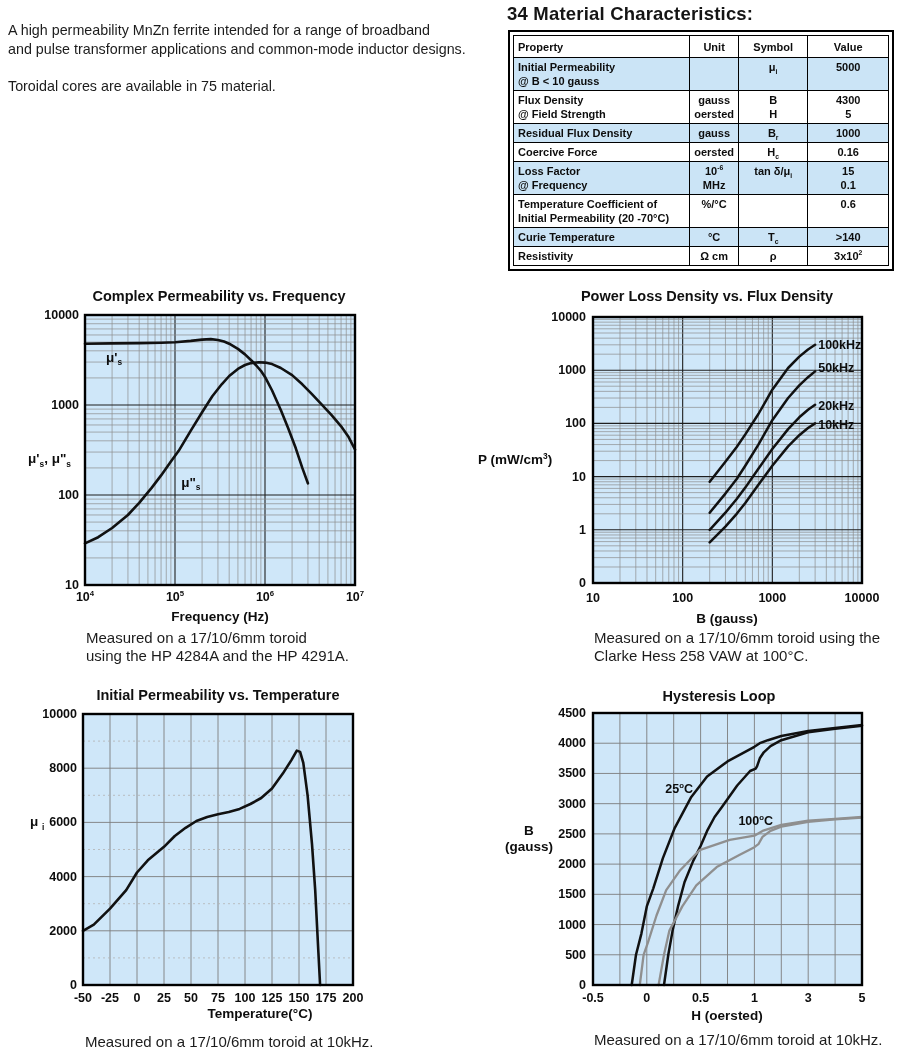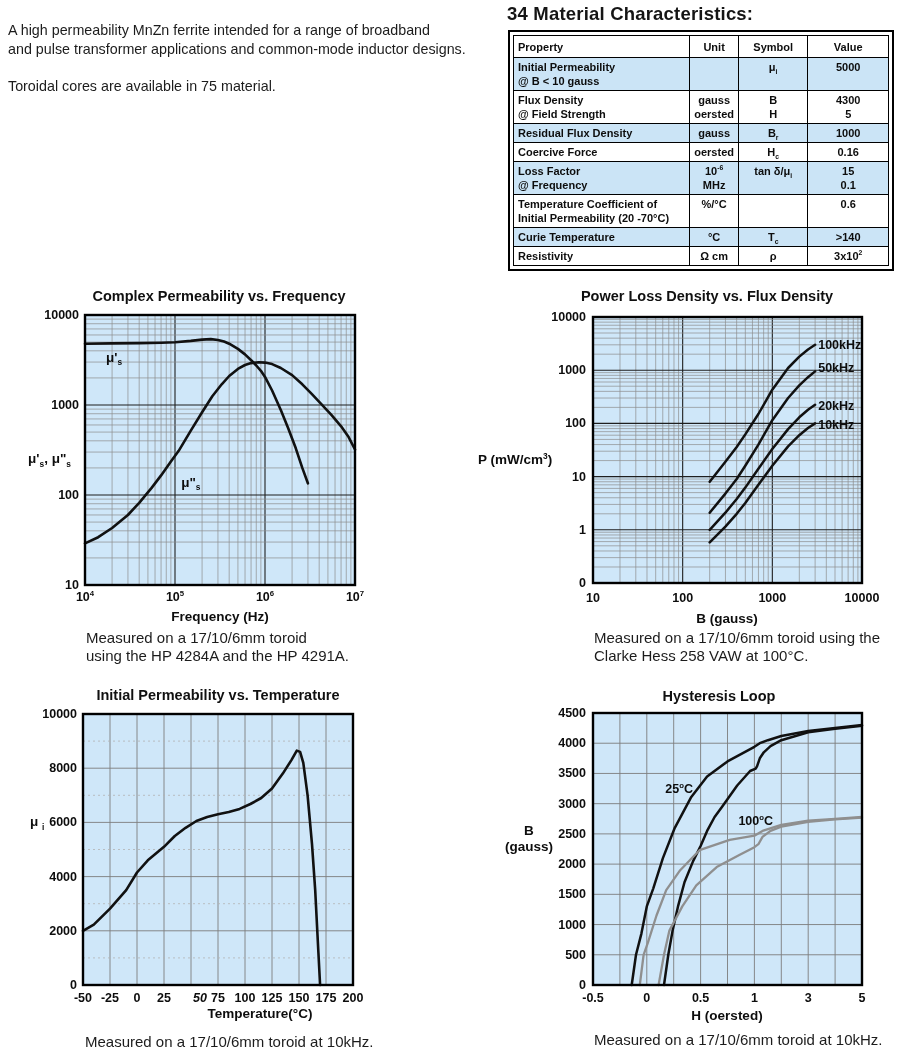--- a/index.html
+++ b/index.html
@@ -386,21 +386,21 @@
           <line x1="83" y1="768.2" x2="353" y2="768.2" stroke="#7d7d7d" stroke-width="0.9"></line>
           <line x1="83" y1="741.1" x2="353" y2="741.1" stroke="#b3b3b3" stroke-width="0.8" stroke-dasharray="2 3"></line>
           <polyline points="83.0,930.8 93.8,924.6 110.0,908.6 126.2,890.1 137.0,872.5 147.8,860.3 164.0,846.8 174.8,836.0 185.6,827.8 196.4,821.0 207.2,817.0 218.0,814.3 228.8,812.1 239.6,808.9 250.4,804.0 261.2,798.0 272.0,788.5 282.8,773.6 291.4,760.1 296.8,750.6 300.1,751.9 303.3,762.8 307.6,795.3 312.0,844.1 315.2,890.1 318.4,952.5 320.1,985.0" fill="none" stroke="#111111" stroke-width="2.6" stroke-linejoin="round" stroke-linecap="round"></polyline>
           <rect x="83" y="714" width="270" height="271" fill="none" stroke="#000" stroke-width="2.4"></rect>
         </g>
       </svg>
       <div class="tick xc" style="left: 83px; top: 991px;"><span>-50</span></div>
       <div class="tick xc" style="left: 110px; top: 991px;"><span>-25</span></div>
       <div class="tick xc" style="left: 137px; top: 991px;"><span>0</span></div>
       <div class="tick xc" style="left: 164px; top: 991px;"><span>25</span></div>
-      <div class="tick xc" style="left: 200px; top: 991px; font-style: italic;"><span>50</span></div>
+      <div class="tick xc" style="left: 191px; top: 991px;"><span>50</span></div>
       <div class="tick xc" style="left: 218px; top: 991px;"><span>75</span></div>
       <div class="tick xc" style="left: 245px; top: 991px;"><span>100</span></div>
       <div class="tick xc" style="left: 272px; top: 991px;"><span>125</span></div>
       <div class="tick xc" style="left: 299px; top: 991px;"><span>150</span></div>
       <div class="tick xc" style="left: 326px; top: 991px;"><span>175</span></div>
       <div class="tick xc" style="left: 353px; top: 991px;"><span>200</span></div>
       <div class="tick yr" style="left: 77px; top: 985px;"><span>0</span></div>
       <div class="tick yr" style="left: 77px; top: 930.8px;"><span>2000</span></div>
       <div class="tick yr" style="left: 77px; top: 876.6px;"><span>4000</span></div>
       <div class="tick yr" style="left: 77px; top: 822.4px;"><span>6000</span></div>

